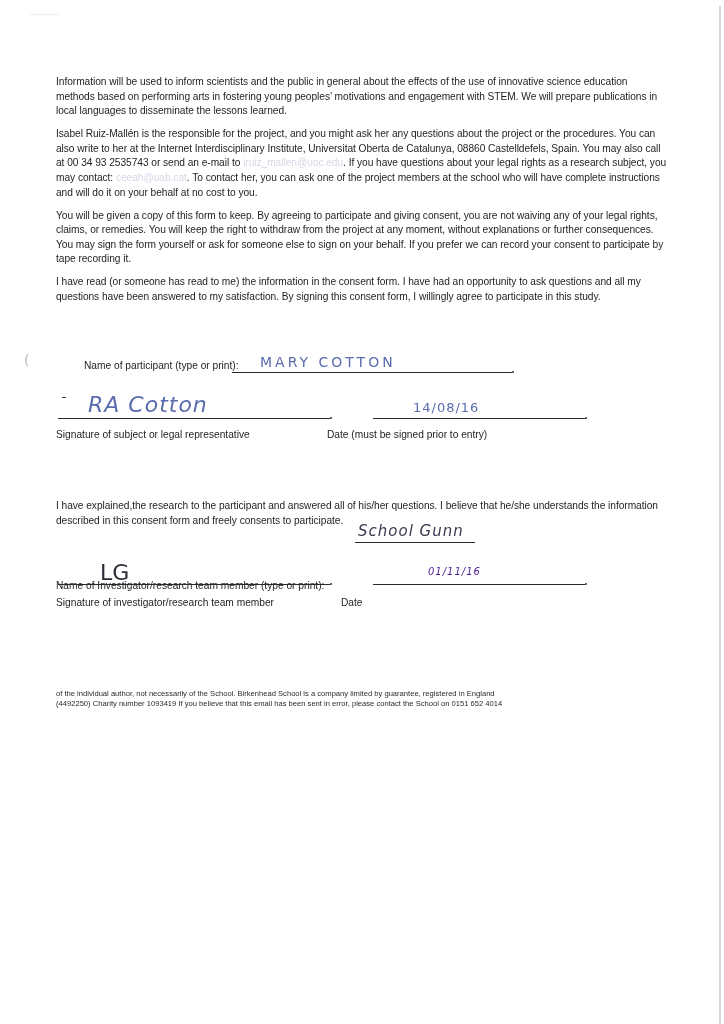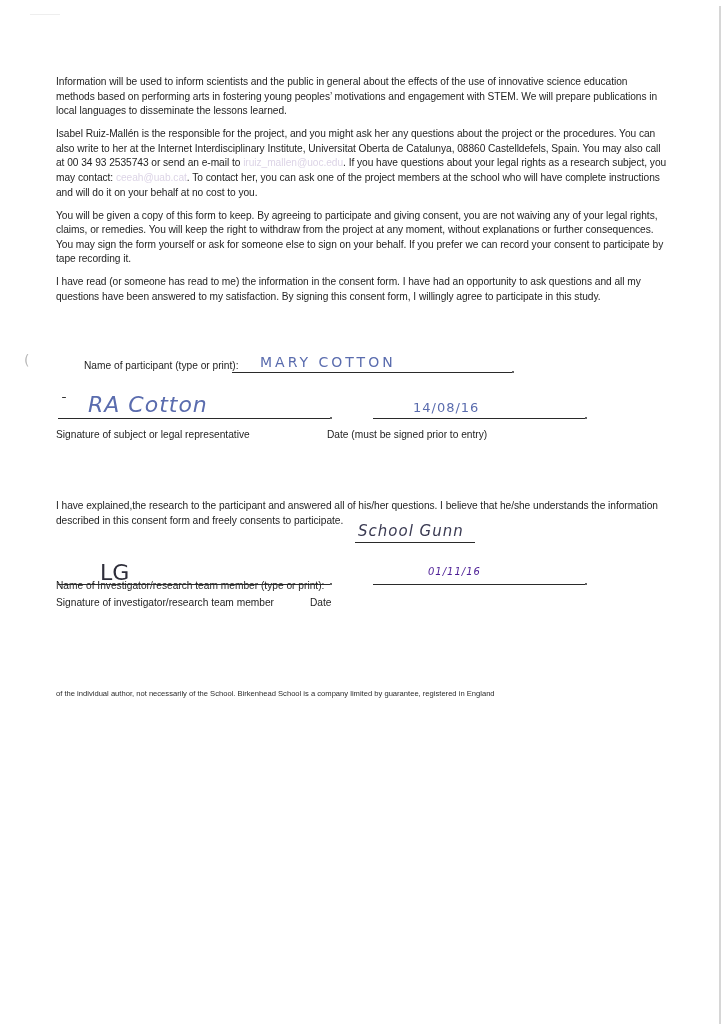--- a/index.html
+++ b/index.html
@@ -60,17 +60,18 @@
 <div class="handwriting" style="left:358px; top:522px; font-size:15px; font-style:italic; color:#3a3a52; letter-spacing:1px;">School Gunn</div>
 
 <div class="line" style="left:58px; top:584px; width:272px;"></div>
 <div class="dot" style="left:330px; top:583px;"></div>
 <div class="handwriting" style="left:100px; top:560px; font-size:22px; color:#2e2e3a;">LG</div>
 <div class="label" style="left:56px; top:597px;">Signature of investigator/research team member</div>
 
 <div class="line" style="left:373px; top:584px; width:212px;"></div>
 <div class="dot" style="left:585px; top:583px;"></div>
 <div class="handwriting" style="left:428px; top:566px; font-size:10px; font-style:italic; color:#4c1d95; letter-spacing:1px;">01/11/16</div>
-<div class="label" style="left:310px; top:597px;">Date</div>
+<div class="label" style="left:341px; top:597px;">Date</div>
 
 <div class="footer">
   <p>of the individual author, not necessarily of the School. Birkenhead School is a company limited by guarantee, registered in England</p>
+  <p>(4492250) Charity number 1093419 If you believe that this email has been sent in error, please contact the School on 0151 652 4014</p>
 </div>
 
 </body></html>

